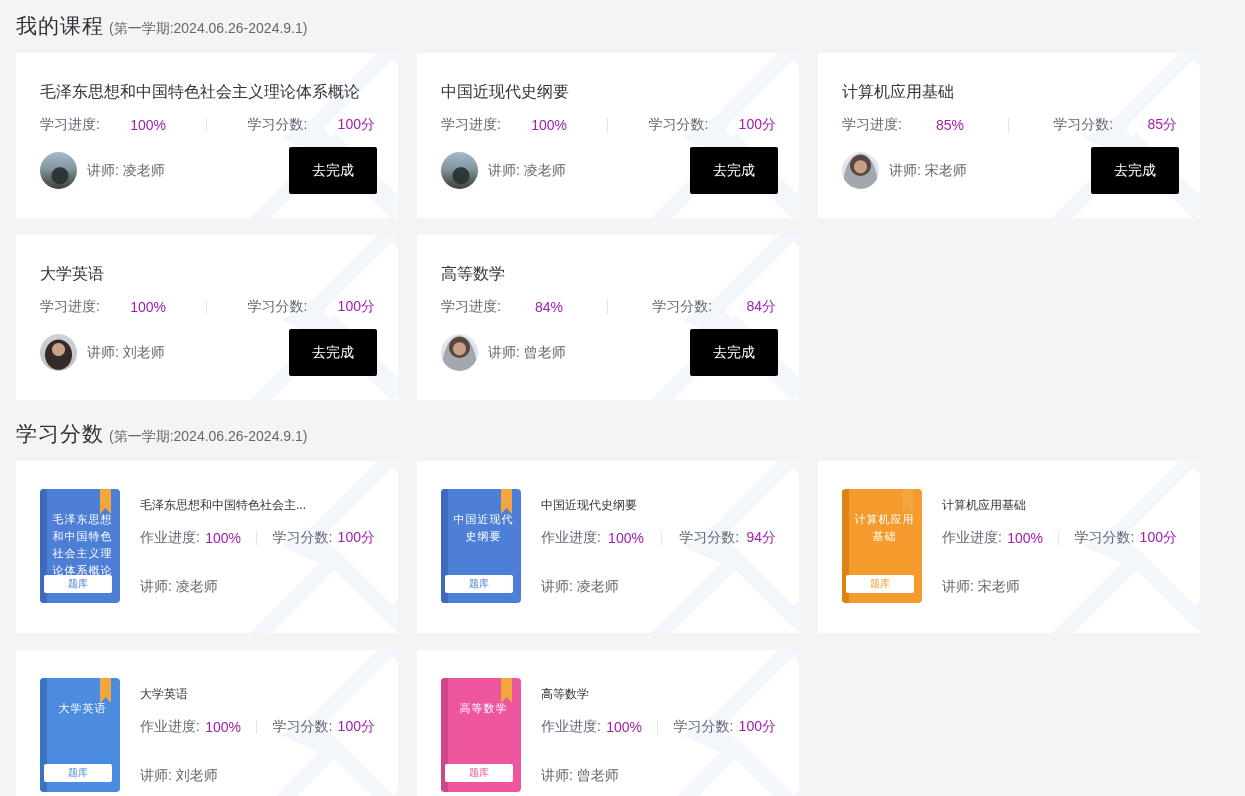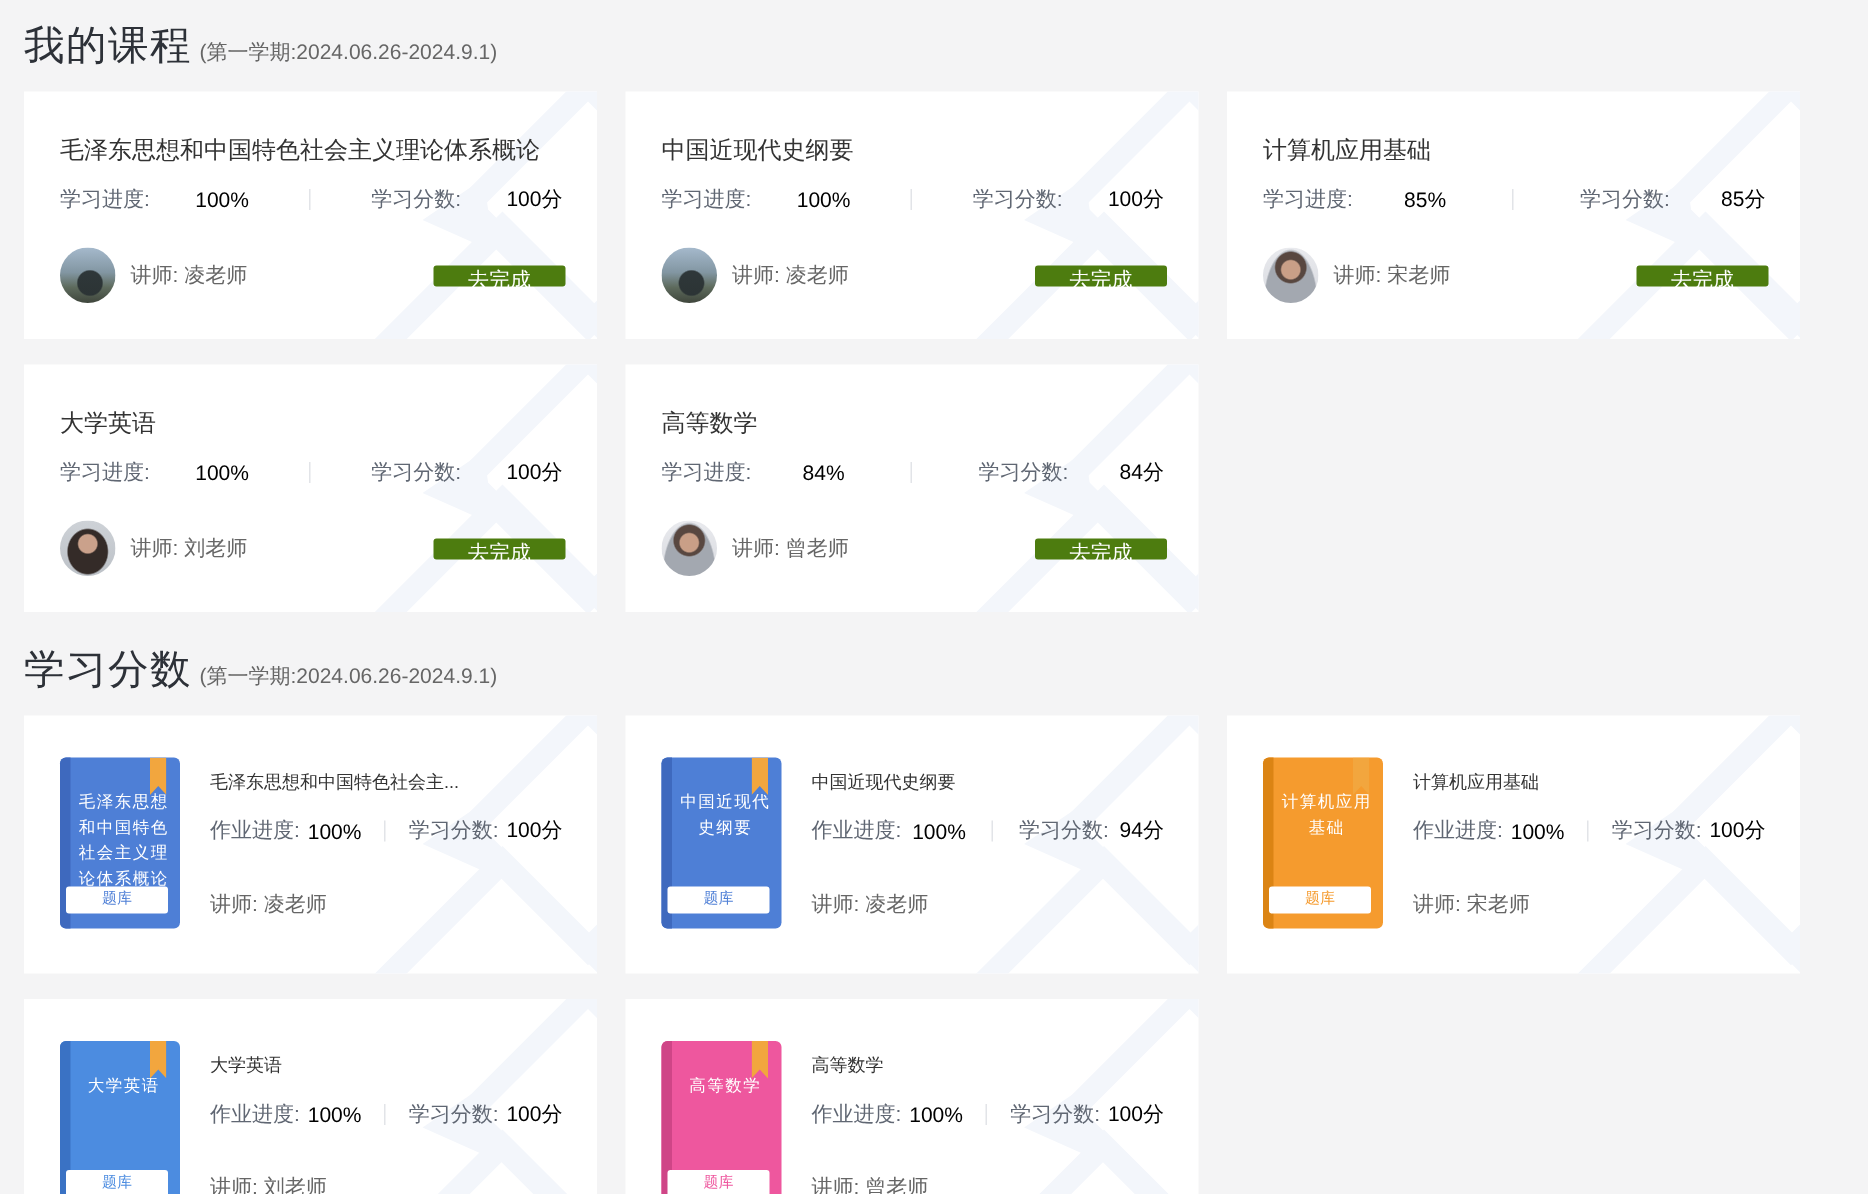--- a/index.html
+++ b/index.html
@@ -8,21 +8,21 @@
     width:1245px; height:796px; overflow:hidden;
     background:#f4f4f5;
     font-family:"Liberation Sans","DejaVu Sans",sans-serif;
     color:#333;
   }
   .page { padding:12px 0 0 16px; }
 
   
   .section { margin-bottom:20px; }
   .section-header { margin:0 0 13px 0; display:flex; align-items:baseline; }
-  .section-title { font-size:27px; color:#2d3138; letter-spacing:1px; }
+  .section-title { font-size:21px; color:#2d3138; letter-spacing:1px; }
   .section-term { font-size:14px; color:#666; margin-left:5px; }
 
   
   .grid { display:grid; grid-template-columns:repeat(3,382px); column-gap:19px; row-gap:17px; }
 
   
   .card { position:relative; background:#fff; overflow:hidden; }
   .course-card { height:165px; padding:29px 23px 0 24px; }
   .hw-card { height:172px; padding:27px 23px 0 24px; display:flex; }
 
@@ -31,21 +31,21 @@
   .wm-d { position:absolute; border:15px solid #f3f6fb; transform:rotate(45deg); }
   .wm-d1 { width:128px; height:128px; right:-58px; top:12px; }
   .wm-d2 { width:150px; height:150px; right:-12px; bottom:-96px; }
   .wm-t { position:absolute; width:0; height:0; right:58px; top:56px;
           border-left:26px solid transparent; border-right:26px solid transparent;
           border-bottom:42px solid #f3f6fb; transform:rotate(24deg); }
 
   
   .course-title { position:relative; font-size:16px; color:#333; white-space:nowrap; overflow:hidden; margin-bottom:13px; }
   .stats { position:relative; display:flex; align-items:center; font-size:14px; color:#606773;justify-content:space-between; }
-  .stat-value { color:#000000; margin-left:5px; }
+  .stat-value { color:#a21caf; margin-left:5px; }
   .sep { width:1px; height:14px; background:#e2e4e8; margin:0 15px; }
   .card-footer { position:absolute; left:24px; right:21px; bottom:24px; display:flex; align-items:center; }
   .avatar { width:37px; height:37px; border-radius:50%; margin-right:10px; flex:none; }
   .avatar[data-avatar="ling"] {
     background:
       radial-gradient(circle at 54% 64%, rgba(42,50,52,.95) 0 8px, rgba(42,50,52,0) 9px),
       linear-gradient(180deg,#a5b9cc 0%,#8296a2 45%,#5d6a5c 72%,#3f463c 100%);
   }
   .avatar[data-avatar="song"], .avatar[data-avatar="zeng"] {
     background:
@@ -54,21 +54,21 @@
       radial-gradient(ellipse at 50% 96%, #a3a8b0 0 17px, rgba(0,0,0,0) 18px),
       linear-gradient(#e9eaee,#d8dadf);
   }
   .avatar[data-avatar="liu"] {
     background:
       radial-gradient(circle at 50% 42%, #caa18b 0 6px, rgba(0,0,0,0) 7px),
       radial-gradient(ellipse at 50% 56%, #342b28 0 13px, rgba(0,0,0,0) 14px),
       linear-gradient(#ced2d7,#bcc1c7);
   }
   .teacher { font-size:14px; color:#666; }
-  .go-btn { margin-left:auto; width:88px; height:14px; background:#4d7c0f; color:#fff;
+  .go-btn { margin-left:auto; width:88px; height:47px; background:#000000; color:#fff;
             border:none; border-radius:2px; font-size:14px; cursor:pointer; }
 
   
   .book { position:relative; flex:none; width:80px; height:114px; border-radius:4px;
           background:var(--cover,#4e7fd6); margin-top:1px; }
   .book::before { content:""; position:absolute; left:0; top:0; bottom:0; width:7px;
           background:var(--spine,#3e69be); border-radius:4px 0 0 4px; }
   .book-ribbon { position:absolute; top:0; right:9px; width:11px; height:25px; background:#f2a63e;
           clip-path:polygon(0 0,100% 0,100% 100%,50% 76%,0 100%); }
   .book-title { position:relative; color:#fff; font-size:11px; line-height:17px; text-align:center;

